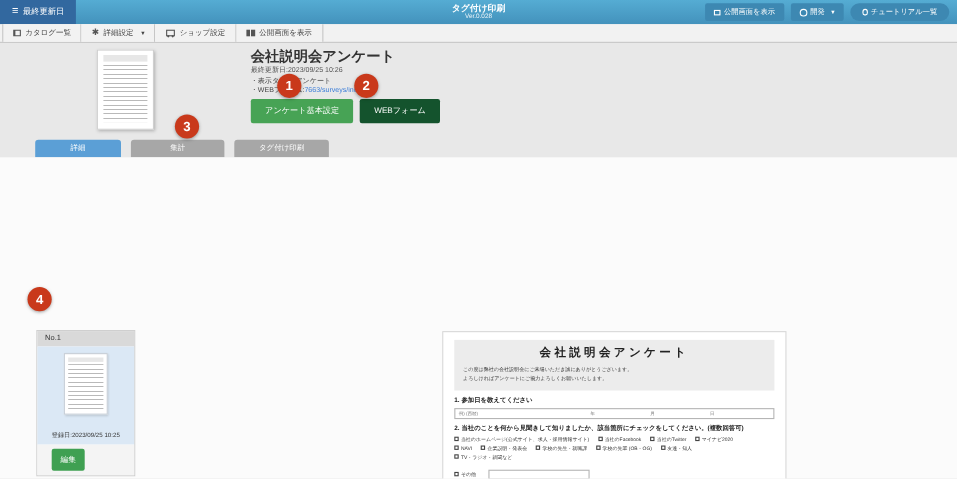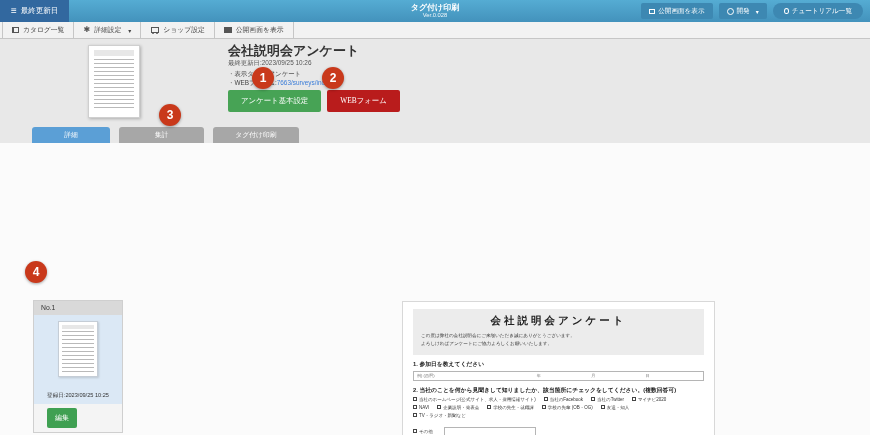--- a/index.html
+++ b/index.html
@@ -35,23 +35,23 @@
   
   .doc-thumb{position:absolute;left:88px;top:45px;width:52px;height:73px;background:#fff;border:1px solid #cfcfcf;box-shadow:1px 1px 3px rgba(0,0,0,.25)}
   .mini-head{height:6px;background:#e7e7e7;margin:4px 5px 3px}
   .mini-lines{margin:0 5px;height:52px;background:repeating-linear-gradient(to bottom,#b9b9b9 0,#b9b9b9 1px,transparent 1px,transparent 4px)}
   .pg-title{position:absolute;left:228px;top:42px;font-size:13px;font-weight:bold;color:#333}
   .pg-updated{position:absolute;left:228px;top:59px;font-size:6.4px;color:#555}
   .pg-bullets{position:absolute;left:228px;top:69px;font-size:6.4px;color:#444;line-height:1.45;list-style:none}
   .pg-bullets li::before{content:"・"}
   .link{color:#3b7dd8;text-decoration:none;cursor:pointer}
   .btn-row{position:absolute;left:228px;top:90px;display:flex;gap:6px}
-  .btn{color:#fff;font-size:7.4px;padding:6px 13px;border-radius:2px;border:none;cursor:pointer;font-family:Liberation Serif, serif}
+  .btn{color:#fff;font-size:7.4px;padding:6px 13px;border-radius:2px;border:none;cursor:pointer;font-family:Liberation Sans, sans-serif}
   .btn-green{background:#47a355}
-  .btn-blue{background:#b91c1c}
+  .btn-blue{background:#14532d}
 
   
   .tabs{position:absolute;left:32px;top:127px;display:flex;gap:9px}
   .tab{height:16px;line-height:16px;text-align:center;color:#fff;font-size:6.8px;border-radius:3px 3px 0 0;background:#a7a7a7;cursor:pointer}
   .tab.active{background:#5b9fd6}
   .tab:nth-child(1){width:78px}
   .tab:nth-child(2){width:85px}
   .tab:nth-child(3){width:86px}
 
   .panel{position:absolute;left:0;top:143px;width:870px;height:292px;background:#fbfbfb}

